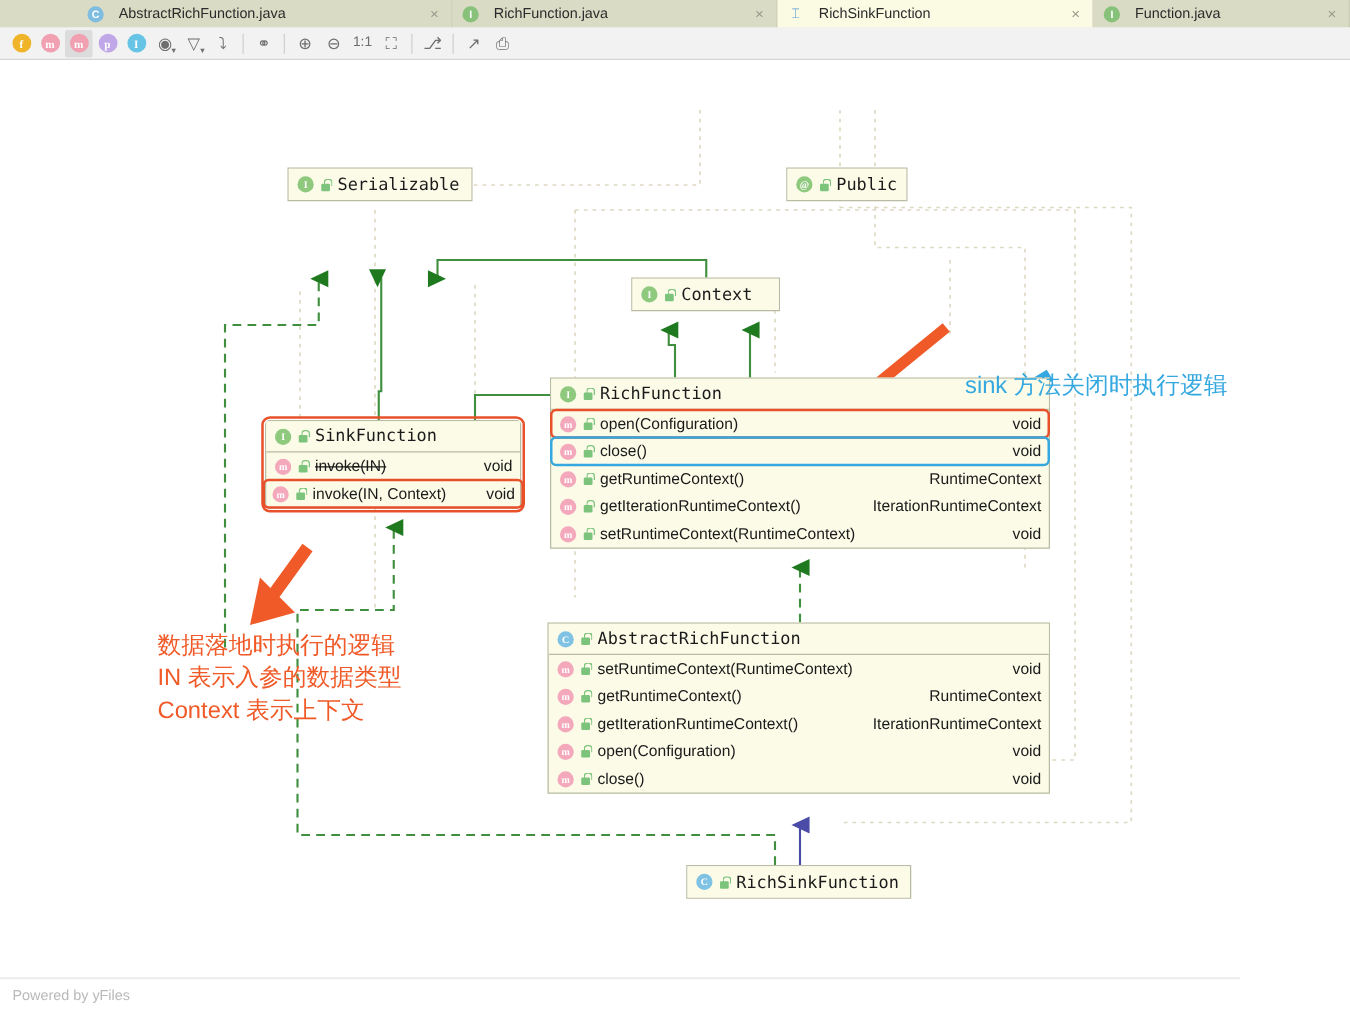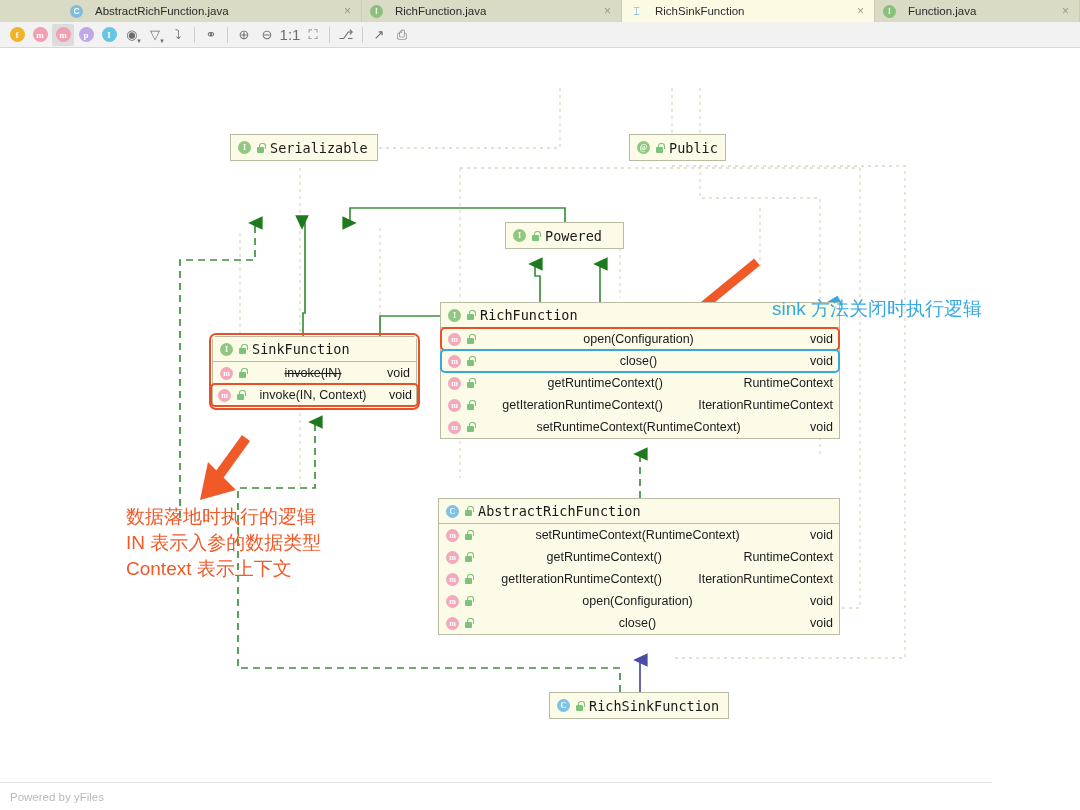--- a/index.html
+++ b/index.html
@@ -147,21 +147,21 @@
   .member {
     display: flex; align-items: center;
     height: 22px;
     padding: 0 6px 0 7px;
     gap: 5px;
     font-size: 12.5px;
     color: #1a1a1a;
     font-family: "Liberation Sans", sans-serif;
     white-space: nowrap;
   }
-  .member .m-name { flex: 1 1 auto; text-align: center; }
+  .member .m-name { flex: 1 1 auto; }
   .member .m-type { flex: none; margin-left: 8px; }
   .member.deprecated .m-name { text-decoration: line-through; }
   .member.hl-red {
     outline: 2.5px solid #e8502a;
     outline-offset: -1px;
     border-radius: 4px;
     position: relative; z-index: 6;
   }
   .member.hl-blue {
     outline: 2.5px solid #35a8e0;
@@ -276,21 +276,21 @@
       <span class="tb-glyph">⚭</span>
     </div>
     <div class="tb-sep"></div>
     <div class="tb">
       <span class="tb-glyph">⊕</span>
     </div>
     <div class="tb">
       <span class="tb-glyph">⊖</span>
     </div>
     <div class="tb">
-      <span class="tb-glyph" style="font-size: 15px;">1:1</span>
+      <span class="tb-glyph" style="font-size: 11px;">1:1</span>
     </div>
     <div class="tb">
       <span class="tb-glyph">⛶</span>
     </div>
     <div class="tb-sep"></div>
     <div class="tb">
       <span class="tb-glyph">⎇</span>
     </div>
     <div class="tb-sep"></div>
     <div class="tb">
@@ -384,21 +384,21 @@
       <span class="mini anno">@</span>
       <span class="lock"></span>
       <span>Public</span>
     </div>
   </div>
 
   <div class="node" id="node-function">
     <div class="node-title">
       <span class="mini iface">I</span>
       <span class="lock"></span>
-      <span>Powered</span>
+      <span>Context</span>
     </div>
   </div>
 
   <div class="node has-members hl-red-box" id="node-sinkfunction">
     <div class="node-title">
       <span class="mini iface">I</span>
       <span class="lock"></span>
       <span>SinkFunction</span>
     </div>
     <div class="member deprecated">

